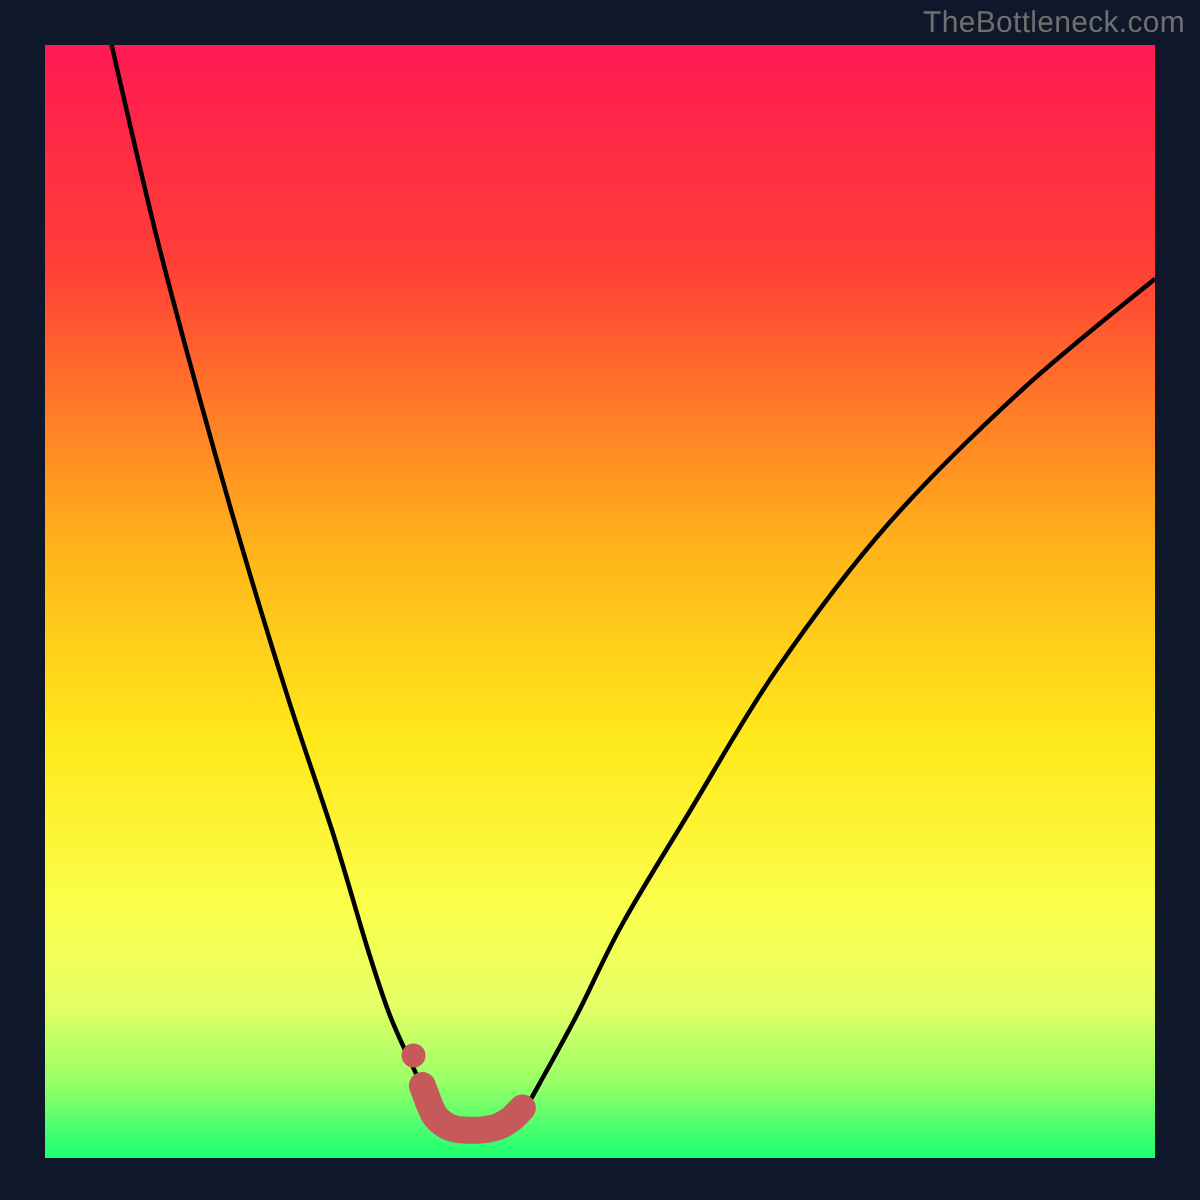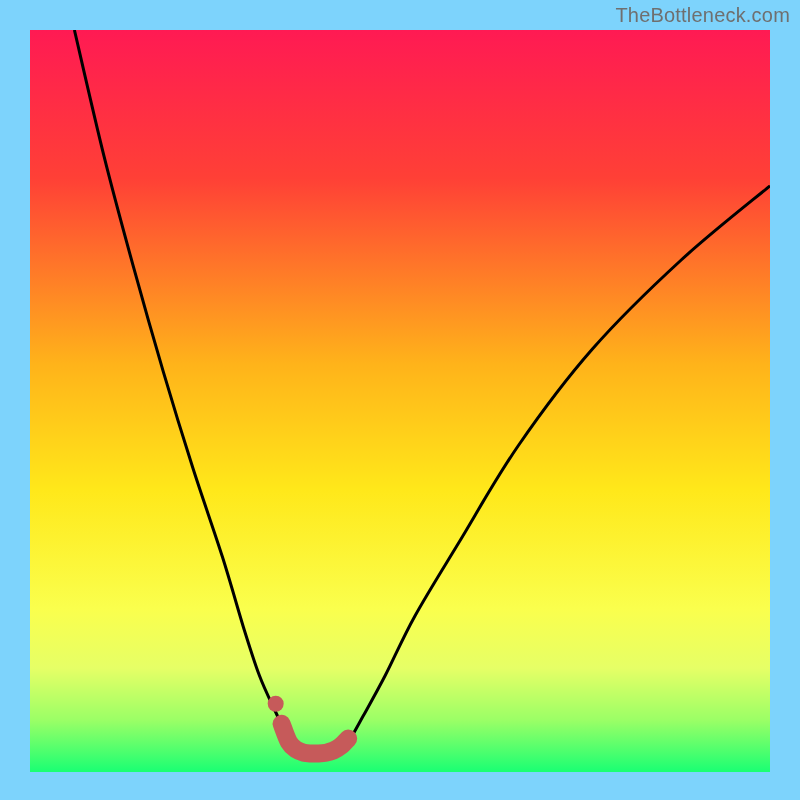--- a/index.html
+++ b/index.html
@@ -8,21 +8,21 @@
     width: 800px;
     height: 800px;
     background: #000;
     overflow: hidden;
     font-family: Arial, Helvetica, sans-serif;
   }
   .frame {
     position: absolute;
     left: 0; top: 0;
     width: 800px; height: 800px;
-    background: #7dd3fc;
+    background: #0f172a;
   }
   .plot-wrap {
     position: absolute;
     left: 30px;
     top: 30px;
     width: 740px;
     height: 742px;
   }
   svg {
     position: absolute;

